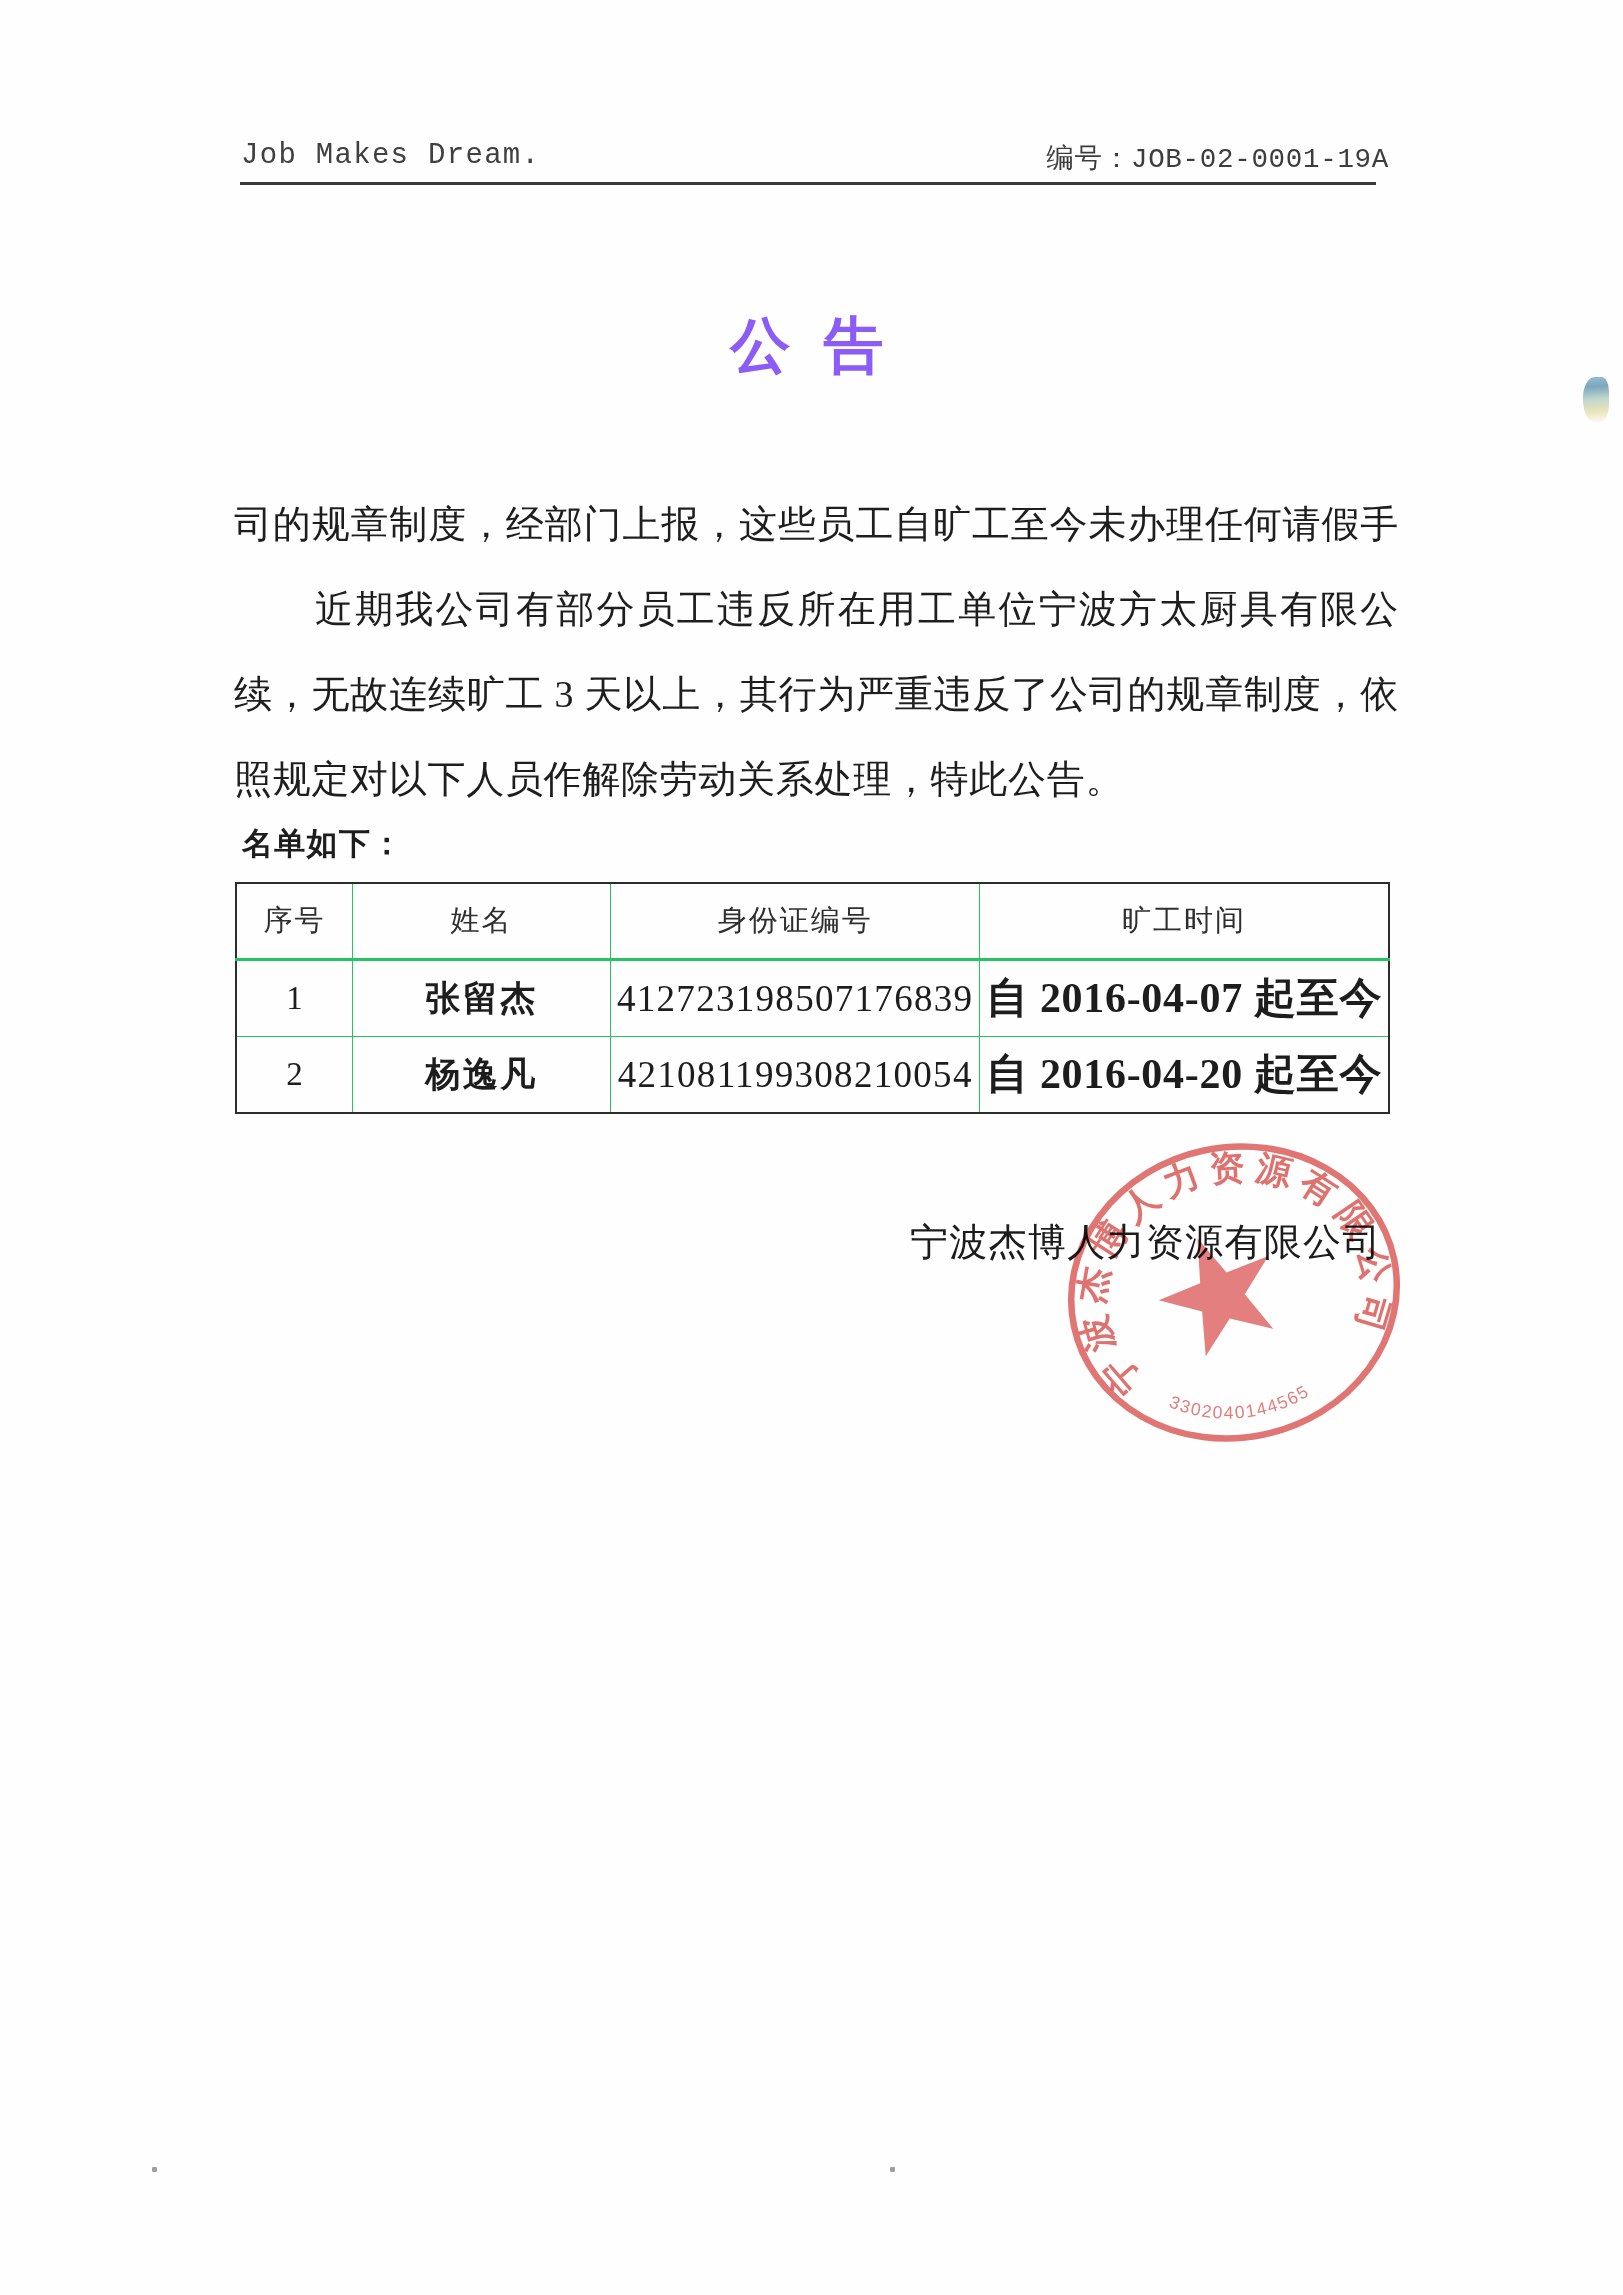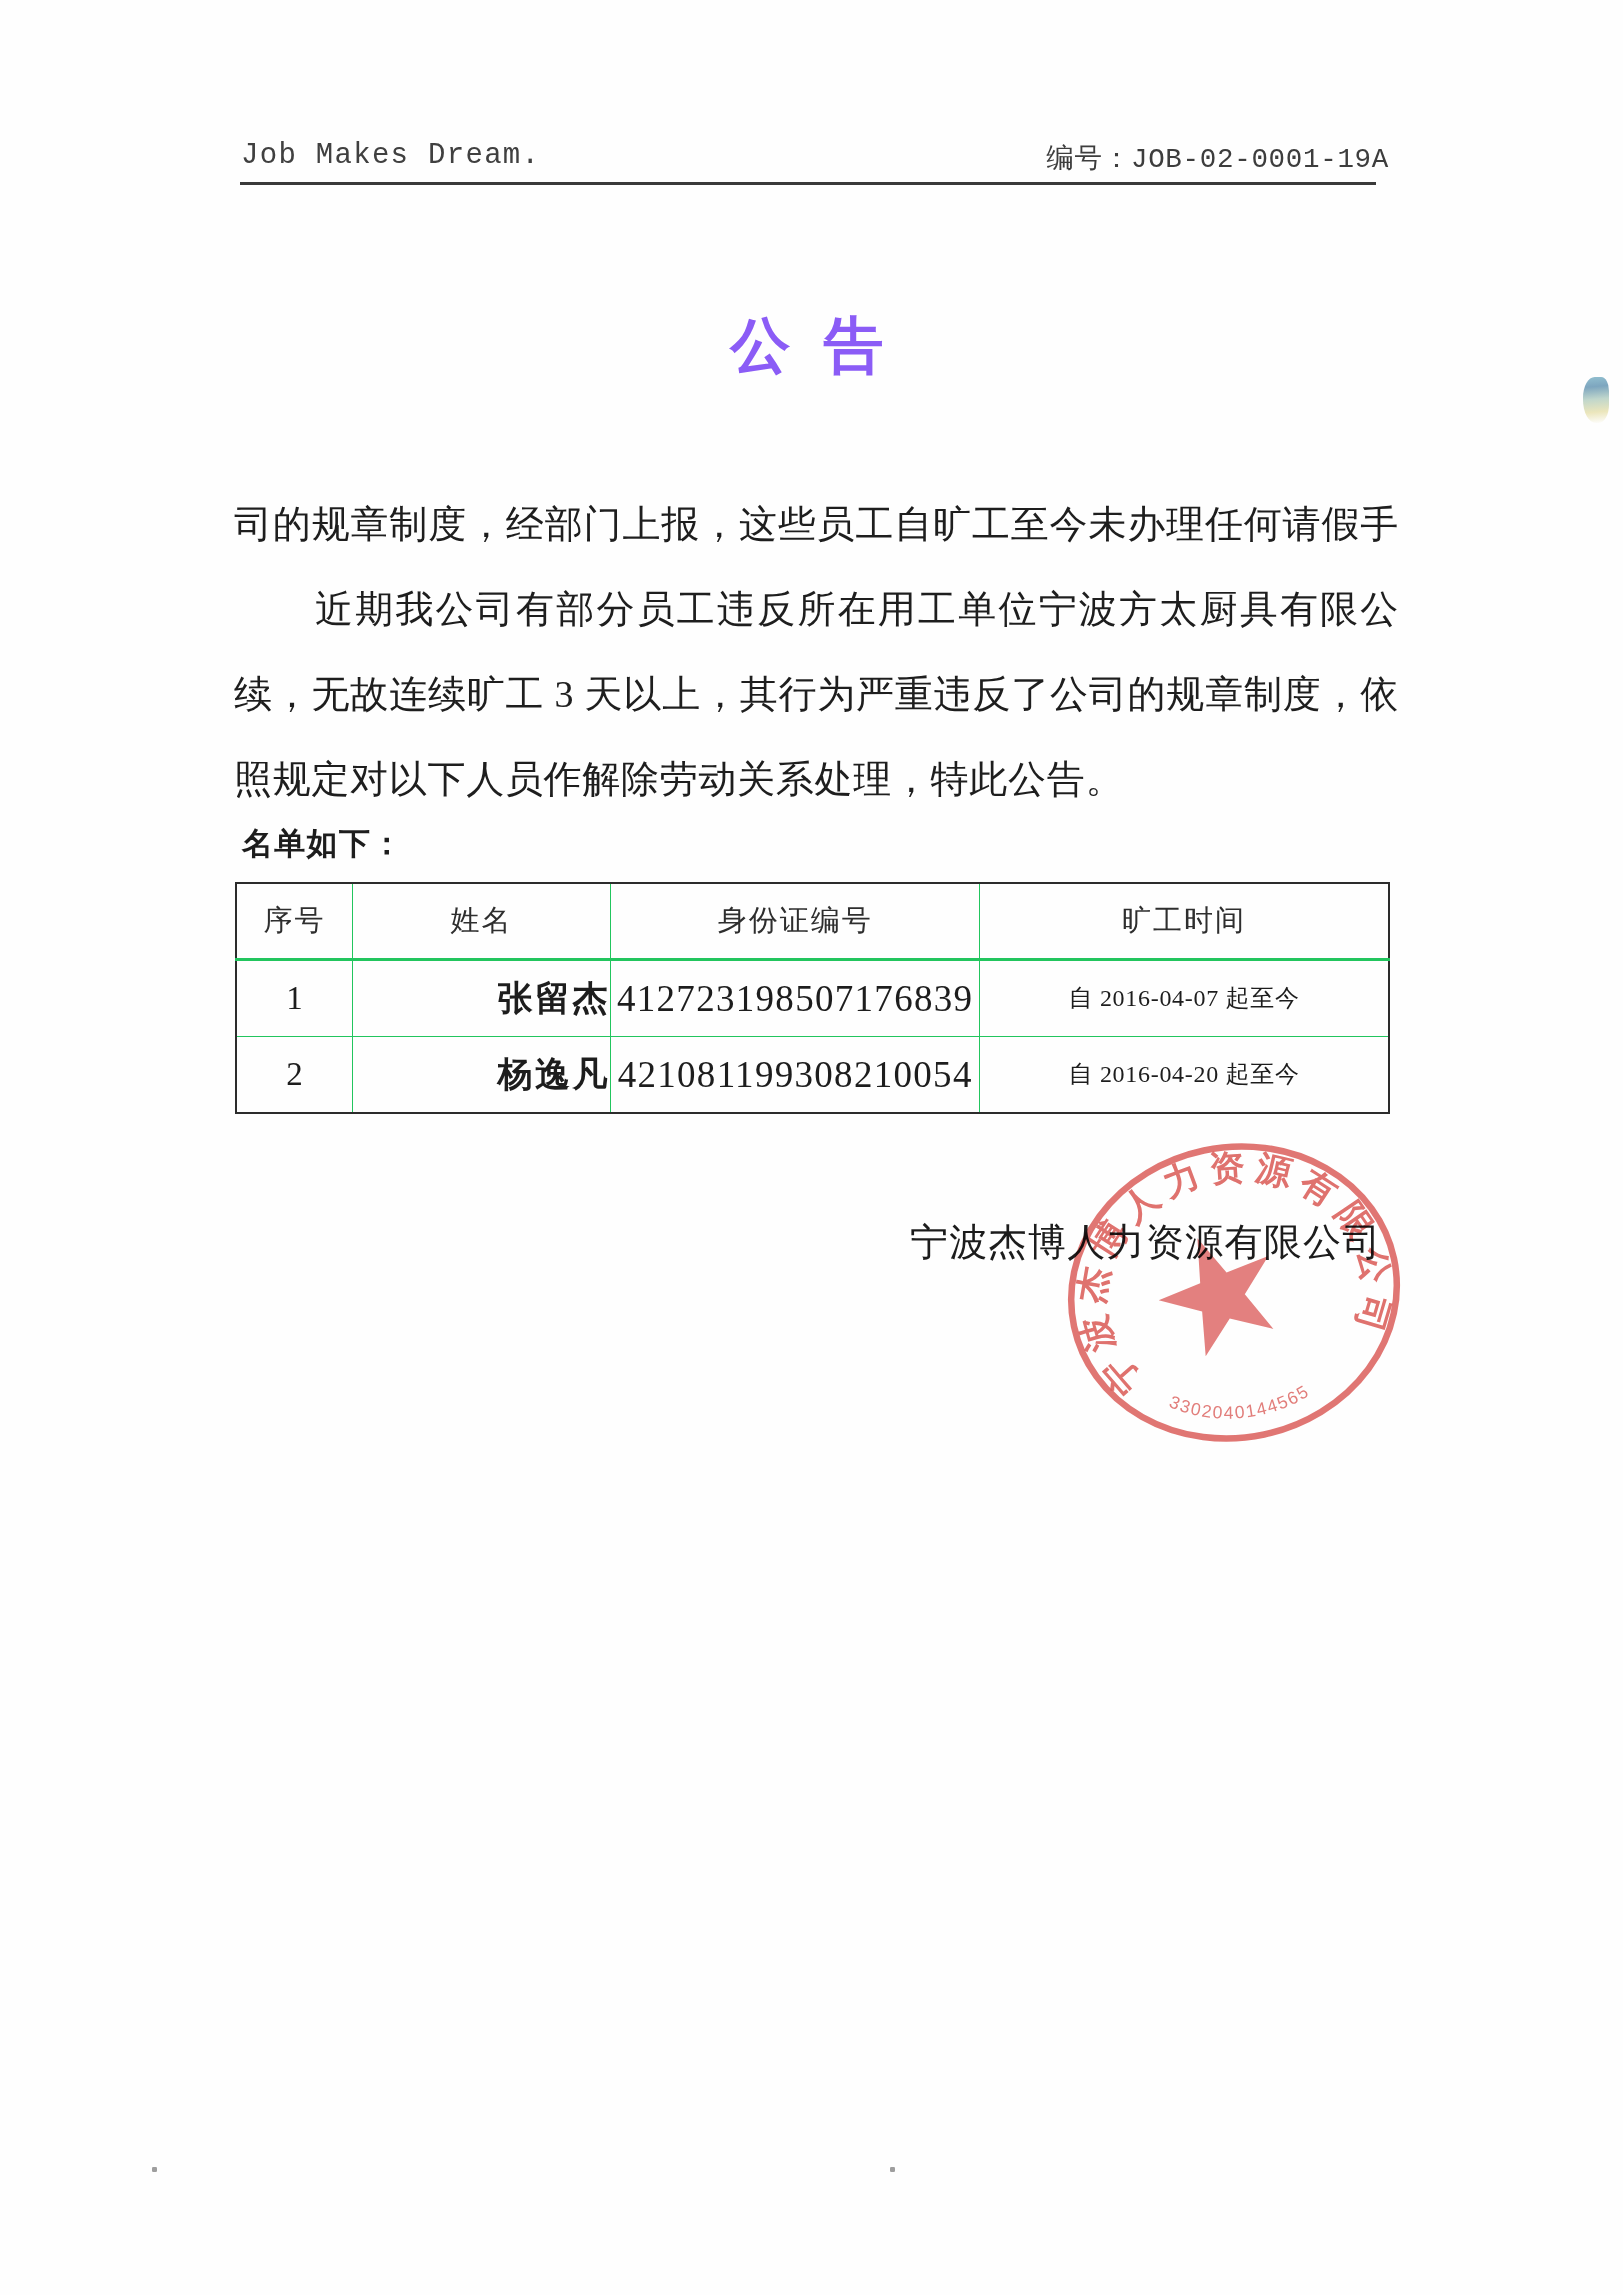--- a/index.html
+++ b/index.html
@@ -60,23 +60,23 @@
   }
   .roster th, .roster td {
     border: 1px solid #22c55e;
     text-align: center; vertical-align: middle;
     color: #1d1d1d; overflow: hidden;
   }
   .roster thead tr { height: 76px; }
   .roster tbody tr { height: 77px; }
   .roster th { font-size: 29px; font-weight: normal; color: #2e2e2e; letter-spacing: 2px; border-bottom-width: 3.3px; }
   .roster td.c-idx  { font-size: 33px; }
-  .roster td.c-name { font-size: 35px; font-weight: bold; letter-spacing: 2.6px; text-align: right; }
+  .roster td.c-name { font-size: 35px; font-weight: bold; letter-spacing: 2.6px; }
   .roster td.c-id   { font-size: 37px; letter-spacing: 1.3px; }
-  .roster td.c-time { font-size: 24px; letter-spacing: 0.7px; }
+  .roster td.c-time { font-size: 42px; letter-spacing: 0.7px; font-weight: bold; }
   .roster table, .roster { border: 2.6px solid #2c2c2c; }
 
   
   .sig-company {
     position: absolute; left: 910px; top: 1217px;
     font-size: 38px; color: #1c1c1c; letter-spacing: 1.3px;
   }
   .sig-date {
     position: absolute; left: 1051px; top: 1308px;
     font-size: 37px; color: #1c1c1c; letter-spacing: 1.3px;

